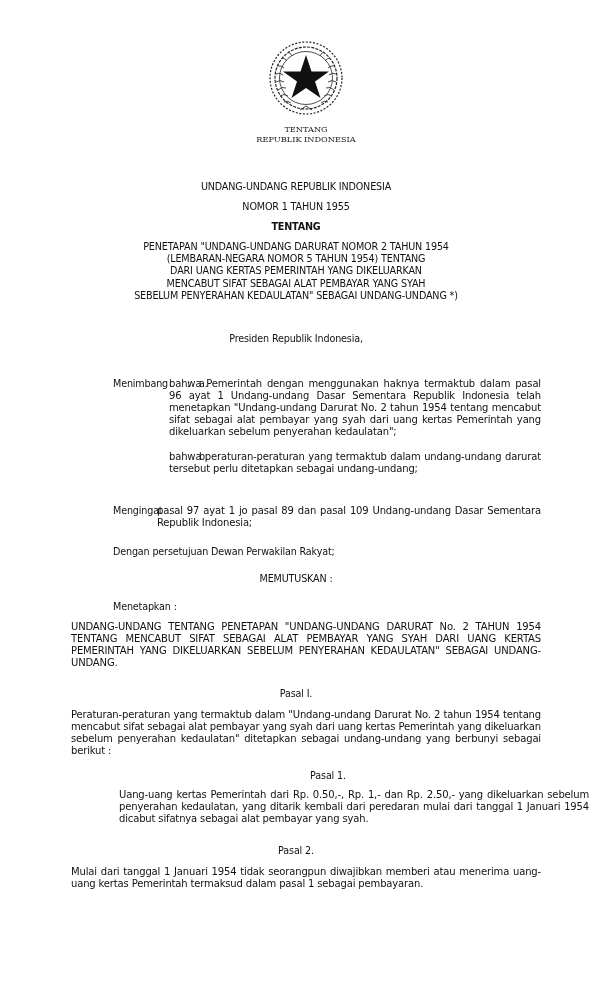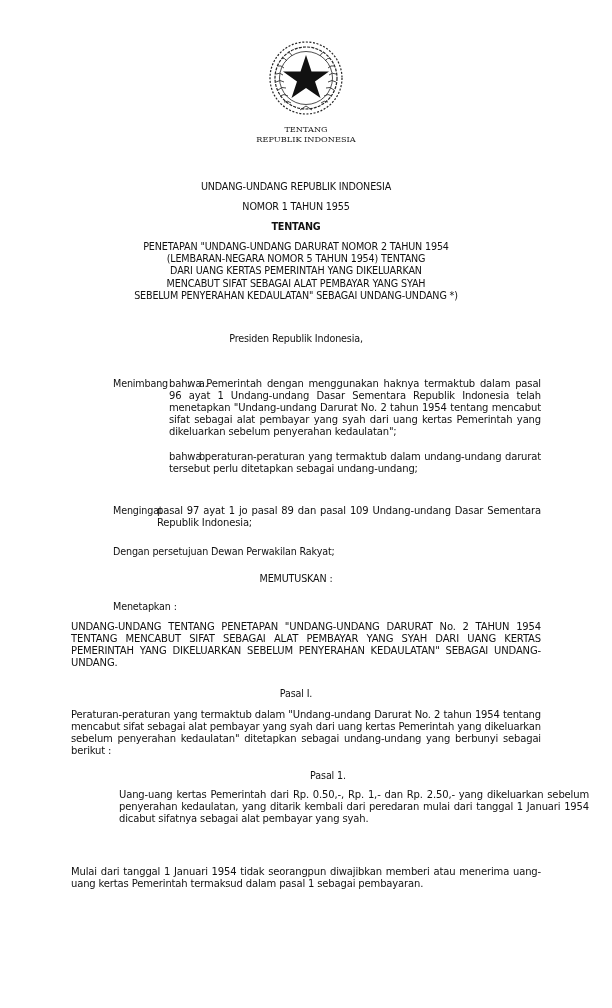--- a/index.html
+++ b/index.html
@@ -70,15 +70,16 @@
 
   <div class="row" style="top:601px;">Menetapkan :</div>
   <div class="t just" style="top:621px; left:71px; width:470px;">UNDANG-UNDANG TENTANG PENETAPAN "UNDANG-UNDANG DARURAT No. 2 TAHUN 1954 TENTANG MENCABUT SIFAT SEBAGAI ALAT PEMBAYAR YANG SYAH DARI UANG KERTAS PEMERINTAH YANG DIKELUARKAN SEBELUM PENYERAHAN KEDAULATAN" SEBAGAI UNDANG-UNDANG.</div>
 
   <div class="c" style="top:688px;">Pasal I.</div>
   <div class="t just" style="top:709px; left:71px; width:470px;">Peraturan-peraturan yang termaktub dalam "Undang-undang Darurat No. 2 tahun 1954 tentang mencabut sifat sebagai alat pembayar yang syah dari uang kertas Pemerintah yang dikeluarkan sebelum penyerahan kedaulatan" ditetapkan sebagai undang-undang yang berbunyi sebagai berikut :</div>
 
   <div class="c" style="top:770px;margin-left:32px;">Pasal 1.</div>
   <div class="t just" style="top:789px; left:71px; width:470px;margin-left:48px;">Uang-uang kertas Pemerintah dari Rp. 0.50,-, Rp. 1,- dan Rp. 2.50,- yang dikeluarkan sebelum penyerahan kedaulatan, yang ditarik kembali dari peredaran mulai dari tanggal 1 Januari 1954 dicabut sifatnya sebagai alat pembayar yang syah.</div>
 
+  <div class="c" style="top:845px;">Pasal 2.</div>
   <div class="t just" style="top:866px; left:71px; width:470px;">Mulai dari tanggal 1 Januari 1954 tidak seorangpun diwajibkan memberi atau menerima uang-uang kertas Pemerintah termaksud dalam pasal 1 sebagai pembayaran.</div>
 
 </div>
 
 </body></html>

